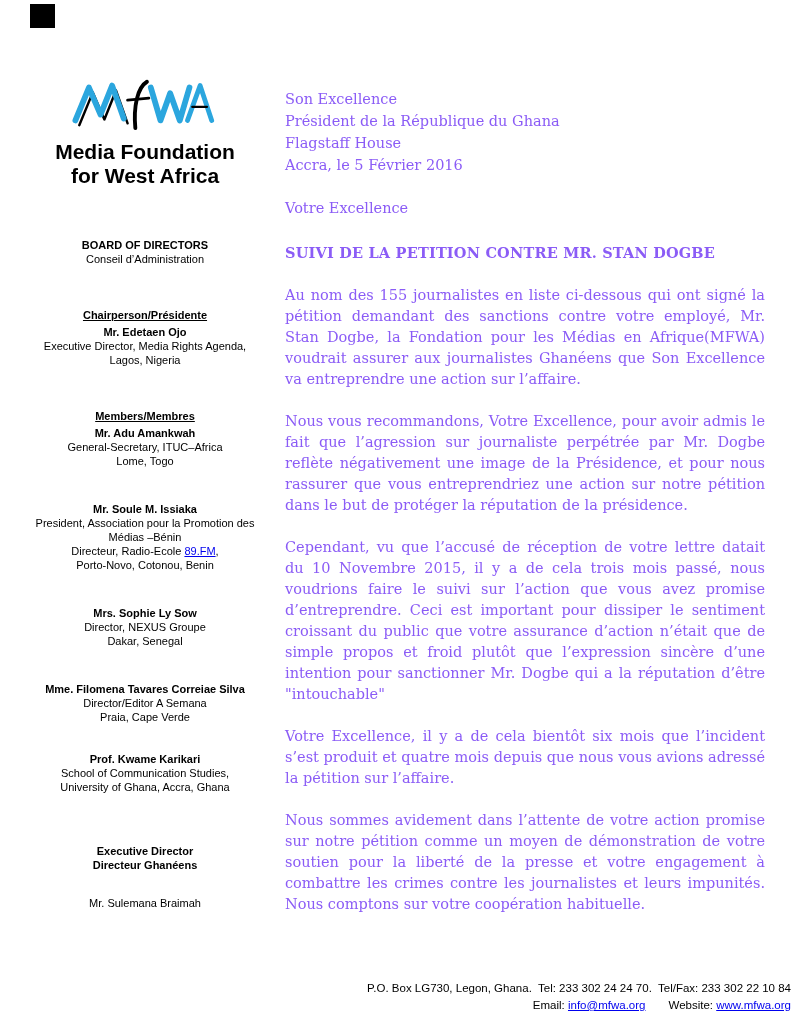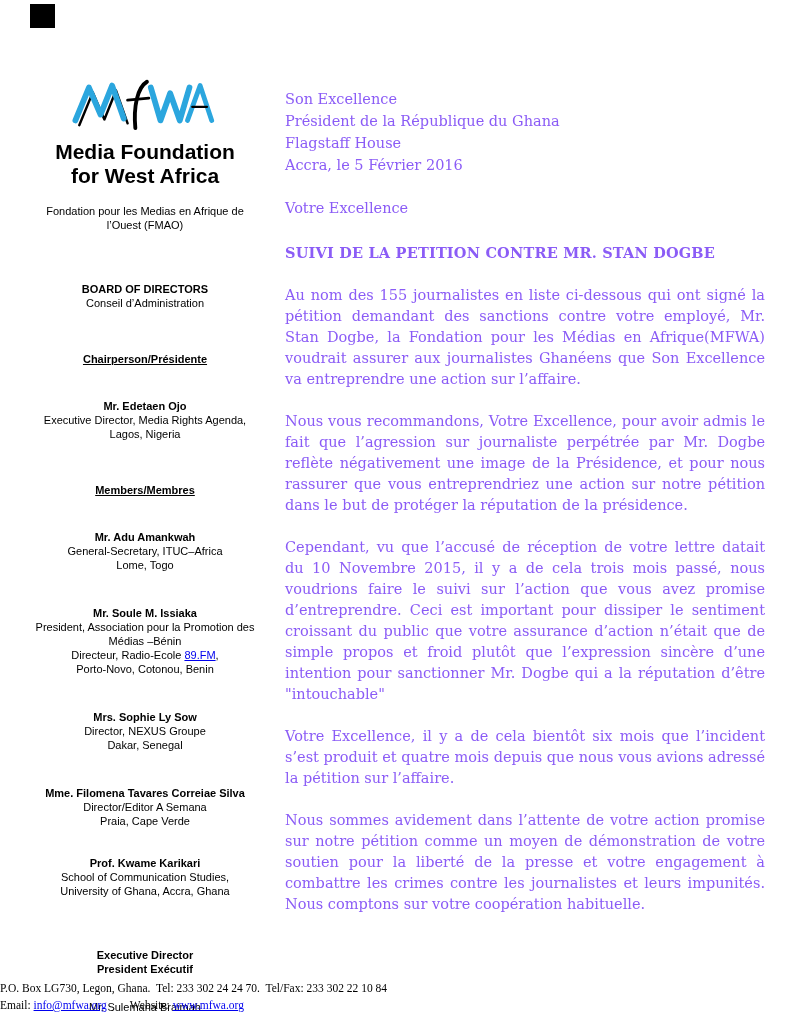--- a/index.html
+++ b/index.html
@@ -20,39 +20,39 @@
   .logo svg { display:block; margin:0 auto; }
   .org-name {
     margin-top:8px; font-family:Liberation Sans, sans-serif;
     font-weight:bold; font-size:21px; line-height:24px;
   }
   .org-name-fr { margin-top:16px; padding:0 4px; }
   .board-title { margin-top:50px; }
   .b { font-weight:bold; }
   .section-heading { margin-top:42px; font-weight:bold; text-decoration:underline; }
   .member { margin-top:28px; padding:0 2px; }
-  .member-first { margin-top:33px; }
+  .member-first { margin-top:3px; }
   .exec-block { margin-top:50px; font-weight:bold; }
   .exec-name { margin-top:24px; font-weight:normal; }
 
   
   .letter {
     flex:1; margin:0 26px 0 25px; padding-top:88px;
     font-family:"DejaVu Serif", serif; font-size:14.5px; line-height:21px; color:#8b5cf6;
   }
   .recipient div { line-height:22px; }
   .recipient { margin-bottom:22px; }
   .salutation { margin:0 0 23px; }
   .subject { margin:0 0 22px; font-weight:bold; letter-spacing:0.2px; }
   .para { margin:0 0 21px; text-align:justify; }
 
   
   .footer {
-    position:absolute; left:0; right:0; bottom:10px; text-align:left;
-    font-size:11.5px; line-height:17px; font-family:Liberation Serif, serif;
+    position:absolute; left:0; right:0; bottom:10px; text-align:right;
+    font-size:11.5px; line-height:17px; font-family:Liberation Sans, sans-serif;
   }
   .footer .prewrap { white-space:pre-wrap; }
   .link { color:#0000EE; text-decoration:underline; cursor:pointer; }
   .ws-label { margin-left:23px; }
 </style>
 </head>
 <body>
 
 <div class="page">
 
@@ -72,21 +72,20 @@
           <path d="M124 48 L137 12 L149 48" fill="none" stroke="#2BA6DE" stroke-width="5" stroke-linecap="round" stroke-linejoin="round"></path>
           <path d="M129 34 L144 34" fill="none" stroke="#000000" stroke-width="2.5" stroke-linecap="round"></path>
         </svg>
       </div>
 
       <div class="org-name">
         <div>Media Foundation</div>
         <div>for West Africa</div>
       </div>
 
-      <div class="org-name-fr">Fondation pour les Medias en Afrique de l’Ouest (FMAO)</div>
 
       <div class="board-title">
         <div class="b">BOARD OF DIRECTORS</div>
         <div>Conseil d’Administration</div>
       </div>
 
       <div class="section-heading">Chairperson/Présidente</div>
 
       <div class="member member-first">
         <div class="b">Mr. Edetaen Ojo</div>
@@ -124,21 +123,21 @@
       </div>
 
       <div class="member" style="margin-top:28px;">
         <div class="b">Prof. Kwame Karikari</div>
         <div>School of Communication Studies,</div>
         <div>University of Ghana, Accra, Ghana</div>
       </div>
 
       <div class="exec-block">
         <div>Executive Director</div>
-        <div>President Exécutif</div>
+        <div>Directeur Ghanéens</div>
         <div class="exec-name">Mr. Sulemana Braimah</div>
       </div>
 
     </aside>
 
     <main class="letter">
 
       <div class="recipient">
         <div>Son Excellence</div>
         <div>Président de la République du Ghana</div>

